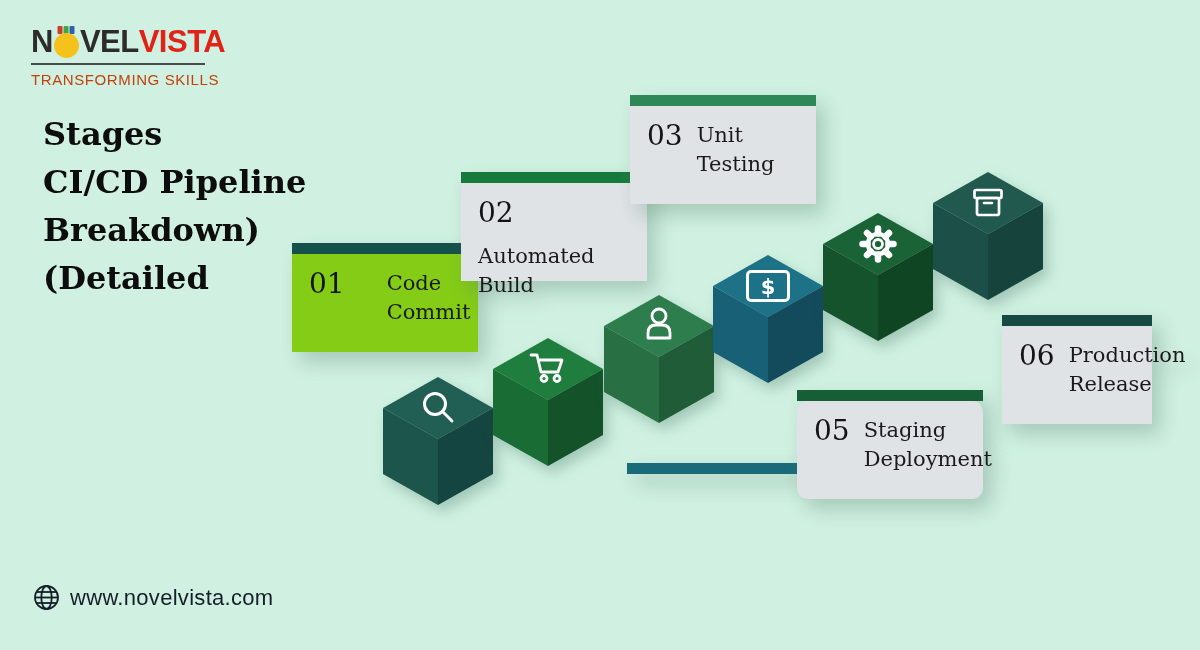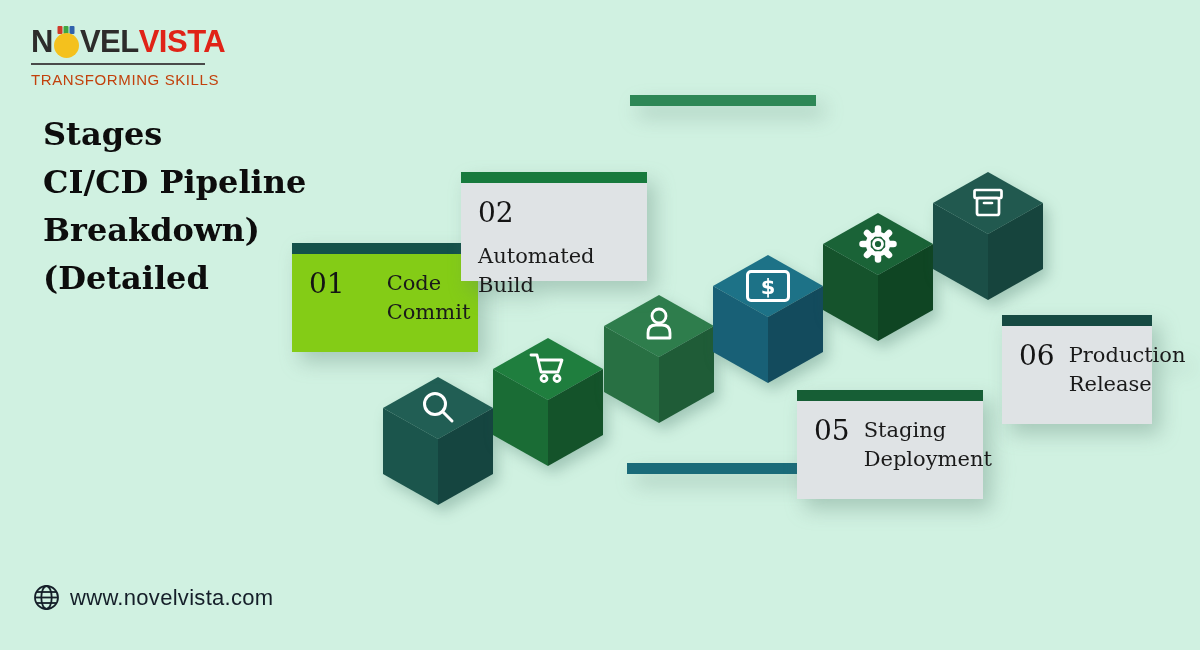--- a/index.html
+++ b/index.html
@@ -96,29 +96,33 @@
   <div class="card card2">
     <div class="card-bar" style="background: rgb(23, 122, 61);"></div>
     <div class="card-body" style="background: rgb(223, 227, 229); flex-direction: column;">
       <span class="card-num">02</span>
       <span class="card-label">Automated Build</span>
     </div>
   </div>
 
   <div class="card card3">
     <div class="card-bar" style="background: rgb(46, 135, 86);"></div>
+    <div class="card-body" style="background: rgb(223, 227, 229);">
+      <span class="card-num">03</span>
+      <span class="card-label">Unit Testing</span>
+    </div>
   </div>
 
   <div class="card card4">
     <div class="card-bar" style="background: rgb(26, 107, 121);"></div>
   </div>
 
   <div class="card card5">
     <div class="card-bar" style="background: rgb(22, 94, 53);"></div>
-    <div class="card-body" style="background: rgb(223, 227, 229);">
+    <div class="card-body" style="background: rgb(223, 227, 229); border-radius: 11px;">
       <span class="card-num">05</span>
       <span class="card-label">Staging Deployment</span>
     </div>
   </div>
 
   <div class="card card6">
     <div class="card-bar" style="background: rgb(22, 74, 66);"></div>
     <div class="card-body" style="background: rgb(223, 227, 229);">
       <span class="card-num">06</span>
       <span class="card-label">Production Release</span>

